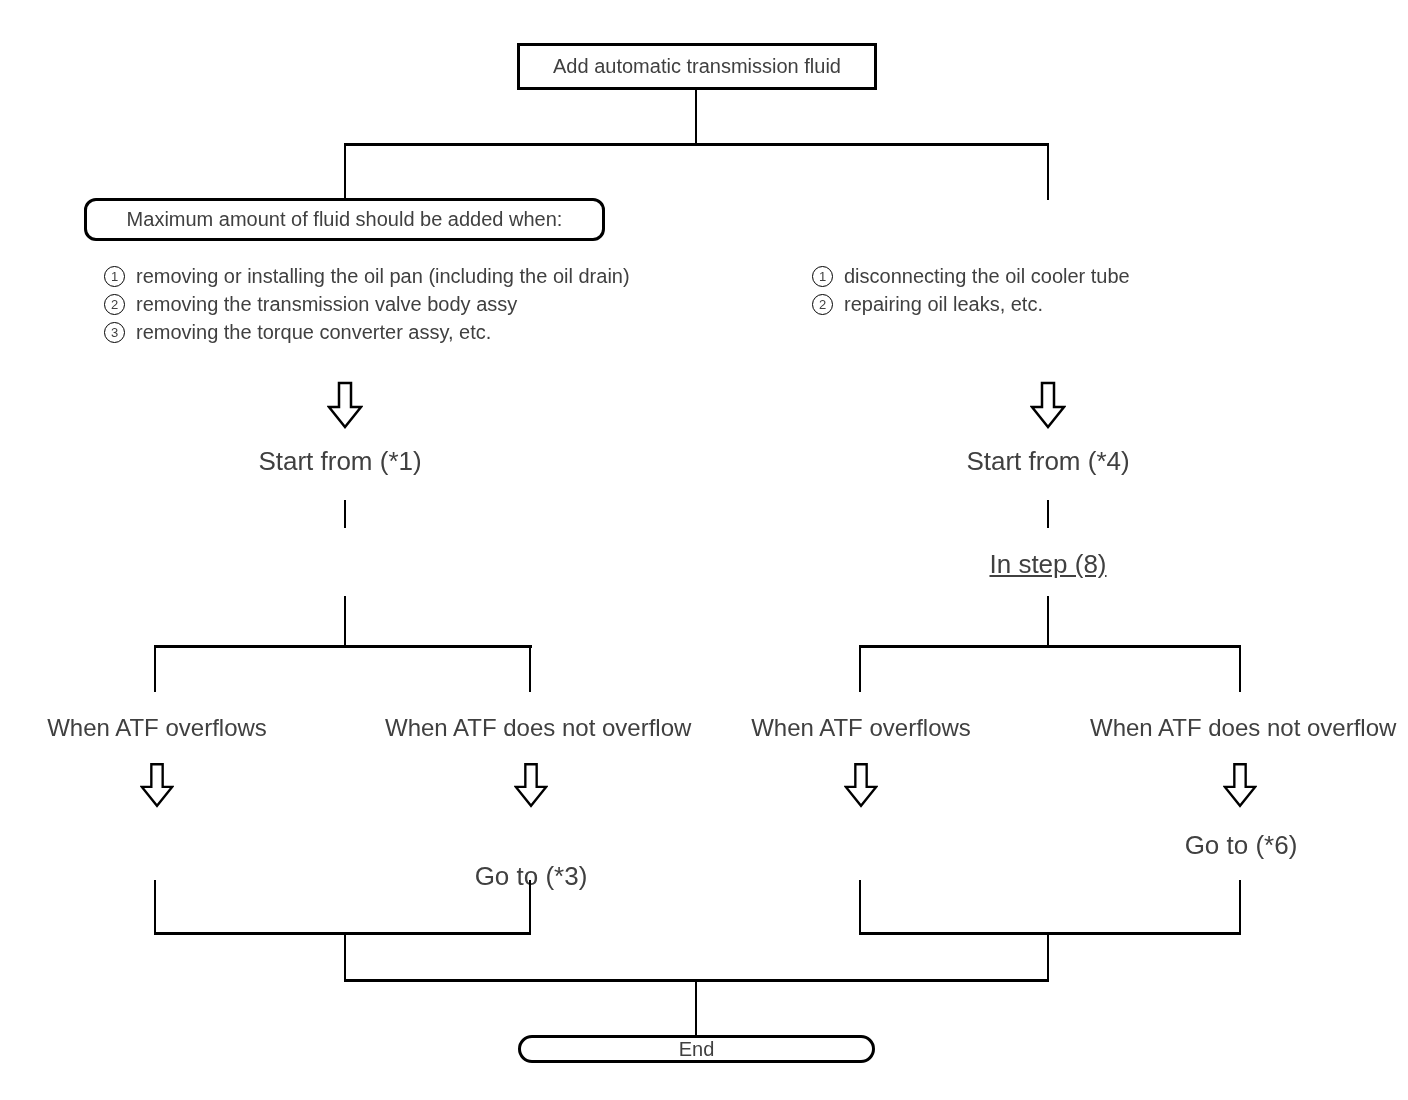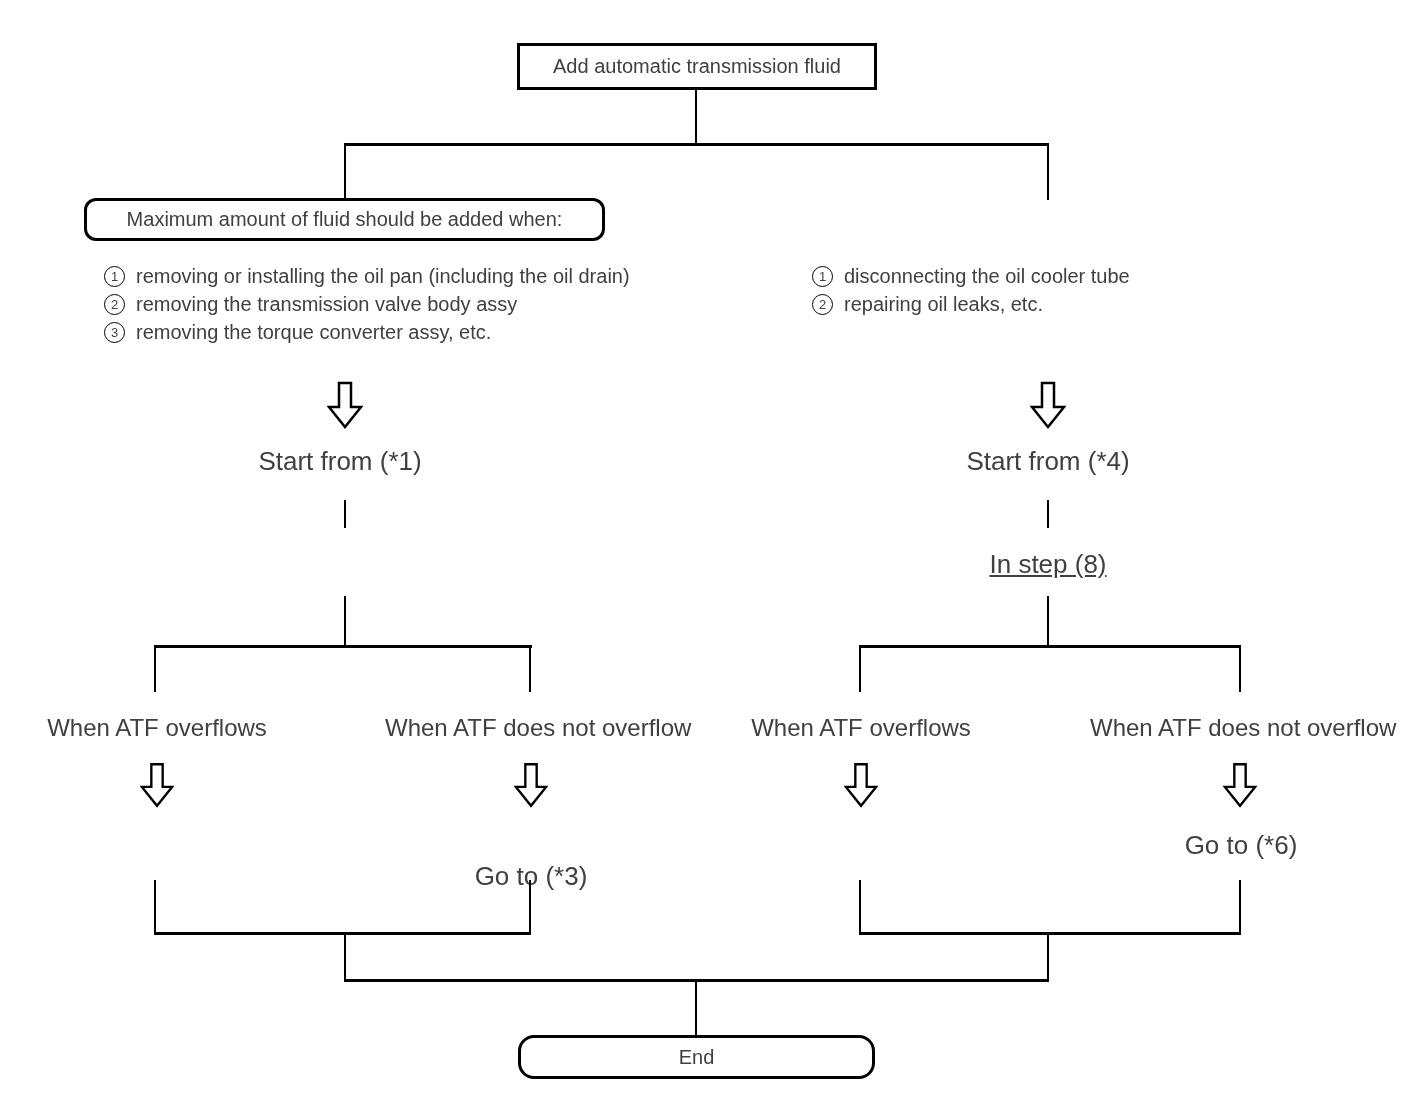--- a/index.html
+++ b/index.html
@@ -140,17 +140,17 @@
   <div class="vline" style="left:344px; top:932px; height:50px;"></div>
 
   <div class="vline" style="left:859px; top:880px; height:55px;"></div>
   <div class="vline" style="left:1239px; top:880px; height:55px;"></div>
   <div class="hline" style="left:859px; top:932px; width:382px;"></div>
   <div class="vline" style="left:1047px; top:932px; height:50px;"></div>
 
   <div class="hline" style="left:344px; top:979px; width:705px;"></div>
   <div class="vline" style="left:695px; top:979px; height:56px;"></div>
 
-  <div class="box" style="left:518px; top:1035px; width:357px; height:44px;border-radius:16px;">
+  <div class="box" style="left:518px; top:1035px; width:357px; height:28px;border-radius:16px;">
     <span>End</span>
   </div>
 
 </div>
 
 </body></html>

